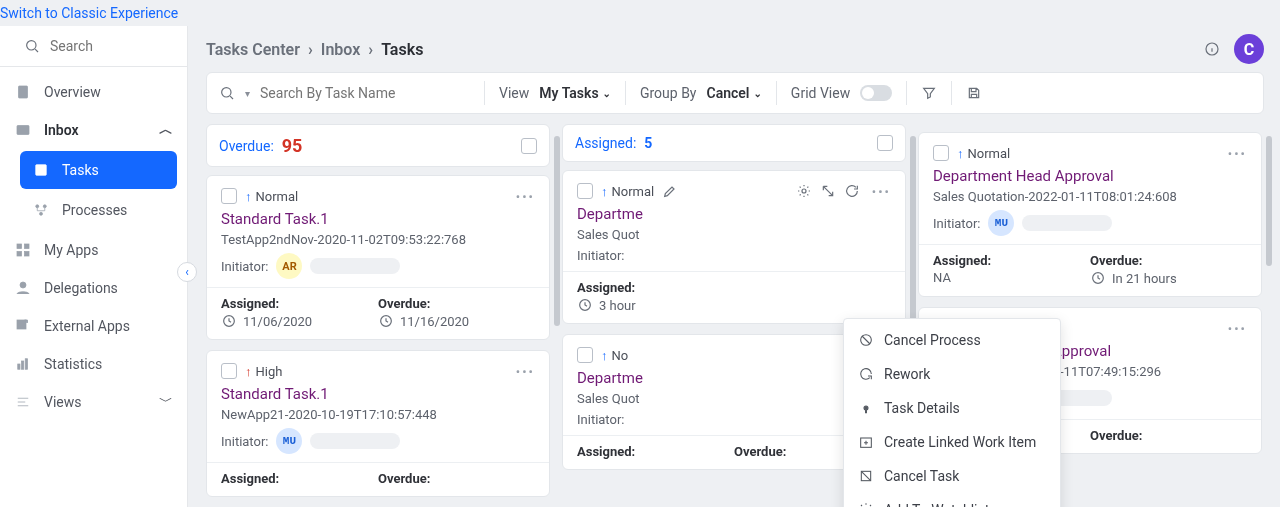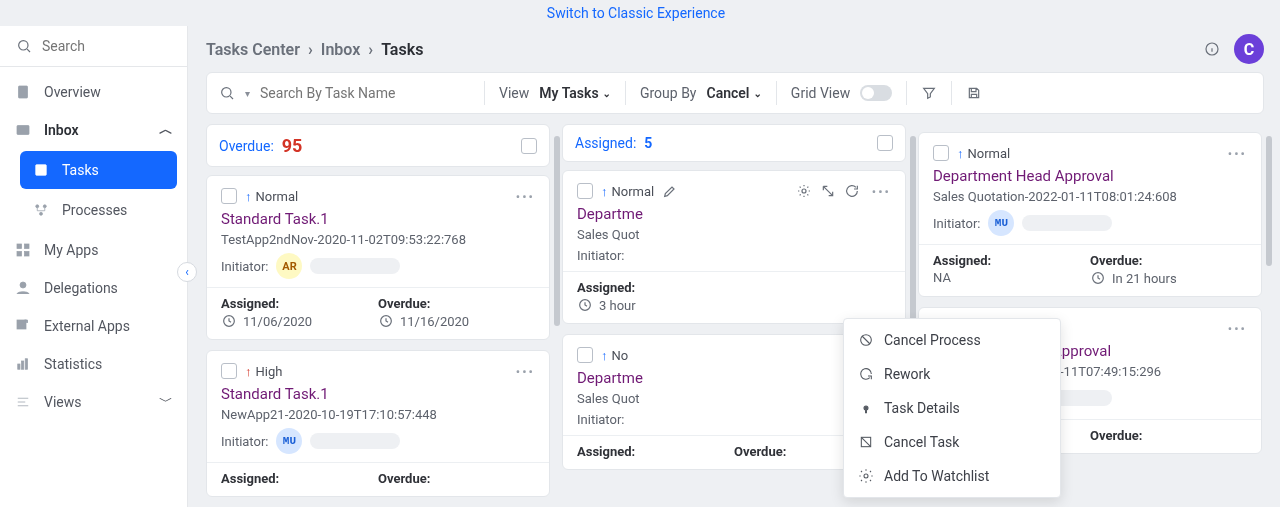--- a/index.html
+++ b/index.html
@@ -1,21 +1,21 @@
 <!DOCTYPE html>
 <html><head>
 <meta charset="utf-8">
 <style>
 * { box-sizing: border-box; margin: 0; padding: 0; font-family: -apple-system, BlinkMacSystemFont, "Segoe UI", Roboto, Arial, sans-serif; }
 body { background: #eef0f3; width: 1280px; height: 507px; overflow: hidden; color: #303238; }
-.topbar { height: 26px; display: flex; justify-content: center; align-items: center; padding-right: 8px; }
+.topbar { height: 26px; display: flex; justify-content: flex-start; align-items: center; padding-right: 8px; }
 .topbar a { color: #1468ff; font-size: 14px; text-decoration: none; }
 .main { display: flex; height: calc(100% - 26px); }
 .sidebar { width: 188px; background: #fff; border-right: 1px solid #e5e7ea; height: 100%; position: relative; }
-.search-row { display: flex; align-items: center; gap: 10px; padding: 12px 16px; border-bottom: 1px solid #e5e7ea; color: #7a7f89; }
+.search-row { display: flex; align-items: center; gap: 10px; padding: 12px 24px; border-bottom: 1px solid #e5e7ea; color: #7a7f89; }
 .search-row input { border: none; outline: none; font-size: 14px; color: #444; width: 110px; }
 .nav { padding-top: 6px; }
 .nav-item { display: flex; align-items: center; gap: 12px; padding: 10px 14px; font-size: 14px; color: #535760; cursor: pointer; }
 .nav-item .chev { margin-left: auto; color: #535760; }
 .nav-item.bold { font-weight: 600; color: #2c2f35; }
 .nav-sub { padding-left: 10px; }
 .nav-sub .nav-item { border-radius: 6px; margin: 2px 10px; padding: 10px 12px; }
 .nav-sub .nav-item.active { background: #1468ff; color: #fff; }
 .nav-sub .nav-item.active svg { stroke: #fff; fill: #fff; }
 .collapse-btn { position: absolute; right: -10px; top: 236px; width: 20px; height: 20px; border-radius: 10px; background: #fff; border: 1px solid #d6dae0; display: flex; align-items: center; justify-content: center; color: #1468ff; cursor: pointer; font-size: 12px; }
@@ -450,20 +450,27 @@
         </div>
         <div class="menu-item">
           <svg class="icm" viewBox="0 0 24 24">
               <circle cx="12" cy="12" r="3" fill="#555a62"></circle>
               <path d="M12 15v5" stroke-width="3"></path>
             </svg>
           <span>Task Details</span>
         </div>
         <div class="menu-item">
           <svg class="icm" viewBox="0 0 24 24">
+              <rect x="4" y="6" width="16" height="14"></rect>
+              <path d="M12 10v6M9 13h6"></path>
+            </svg>
+          <span>Create Linked Work Item</span>
+        </div>
+        <div class="menu-item">
+          <svg class="icm" viewBox="0 0 24 24">
               <rect x="5" y="5" width="14" height="14"></rect>
               <path d="M5 5l14 14"></path>
             </svg>
           <span>Cancel Task</span>
         </div>
         <div class="menu-item">
           <svg class="icm" viewBox="0 0 24 24">
               <circle cx="12" cy="12" r="3"></circle>
               <path d="M12 4v-2M12 22v-2M4 12h-2M22 12h-2M6 6l-1.5-1.5M18 18l1.5 1.5M18 6l1.5-1.5M6 18l-1.5 1.5"></path>
             </svg>

